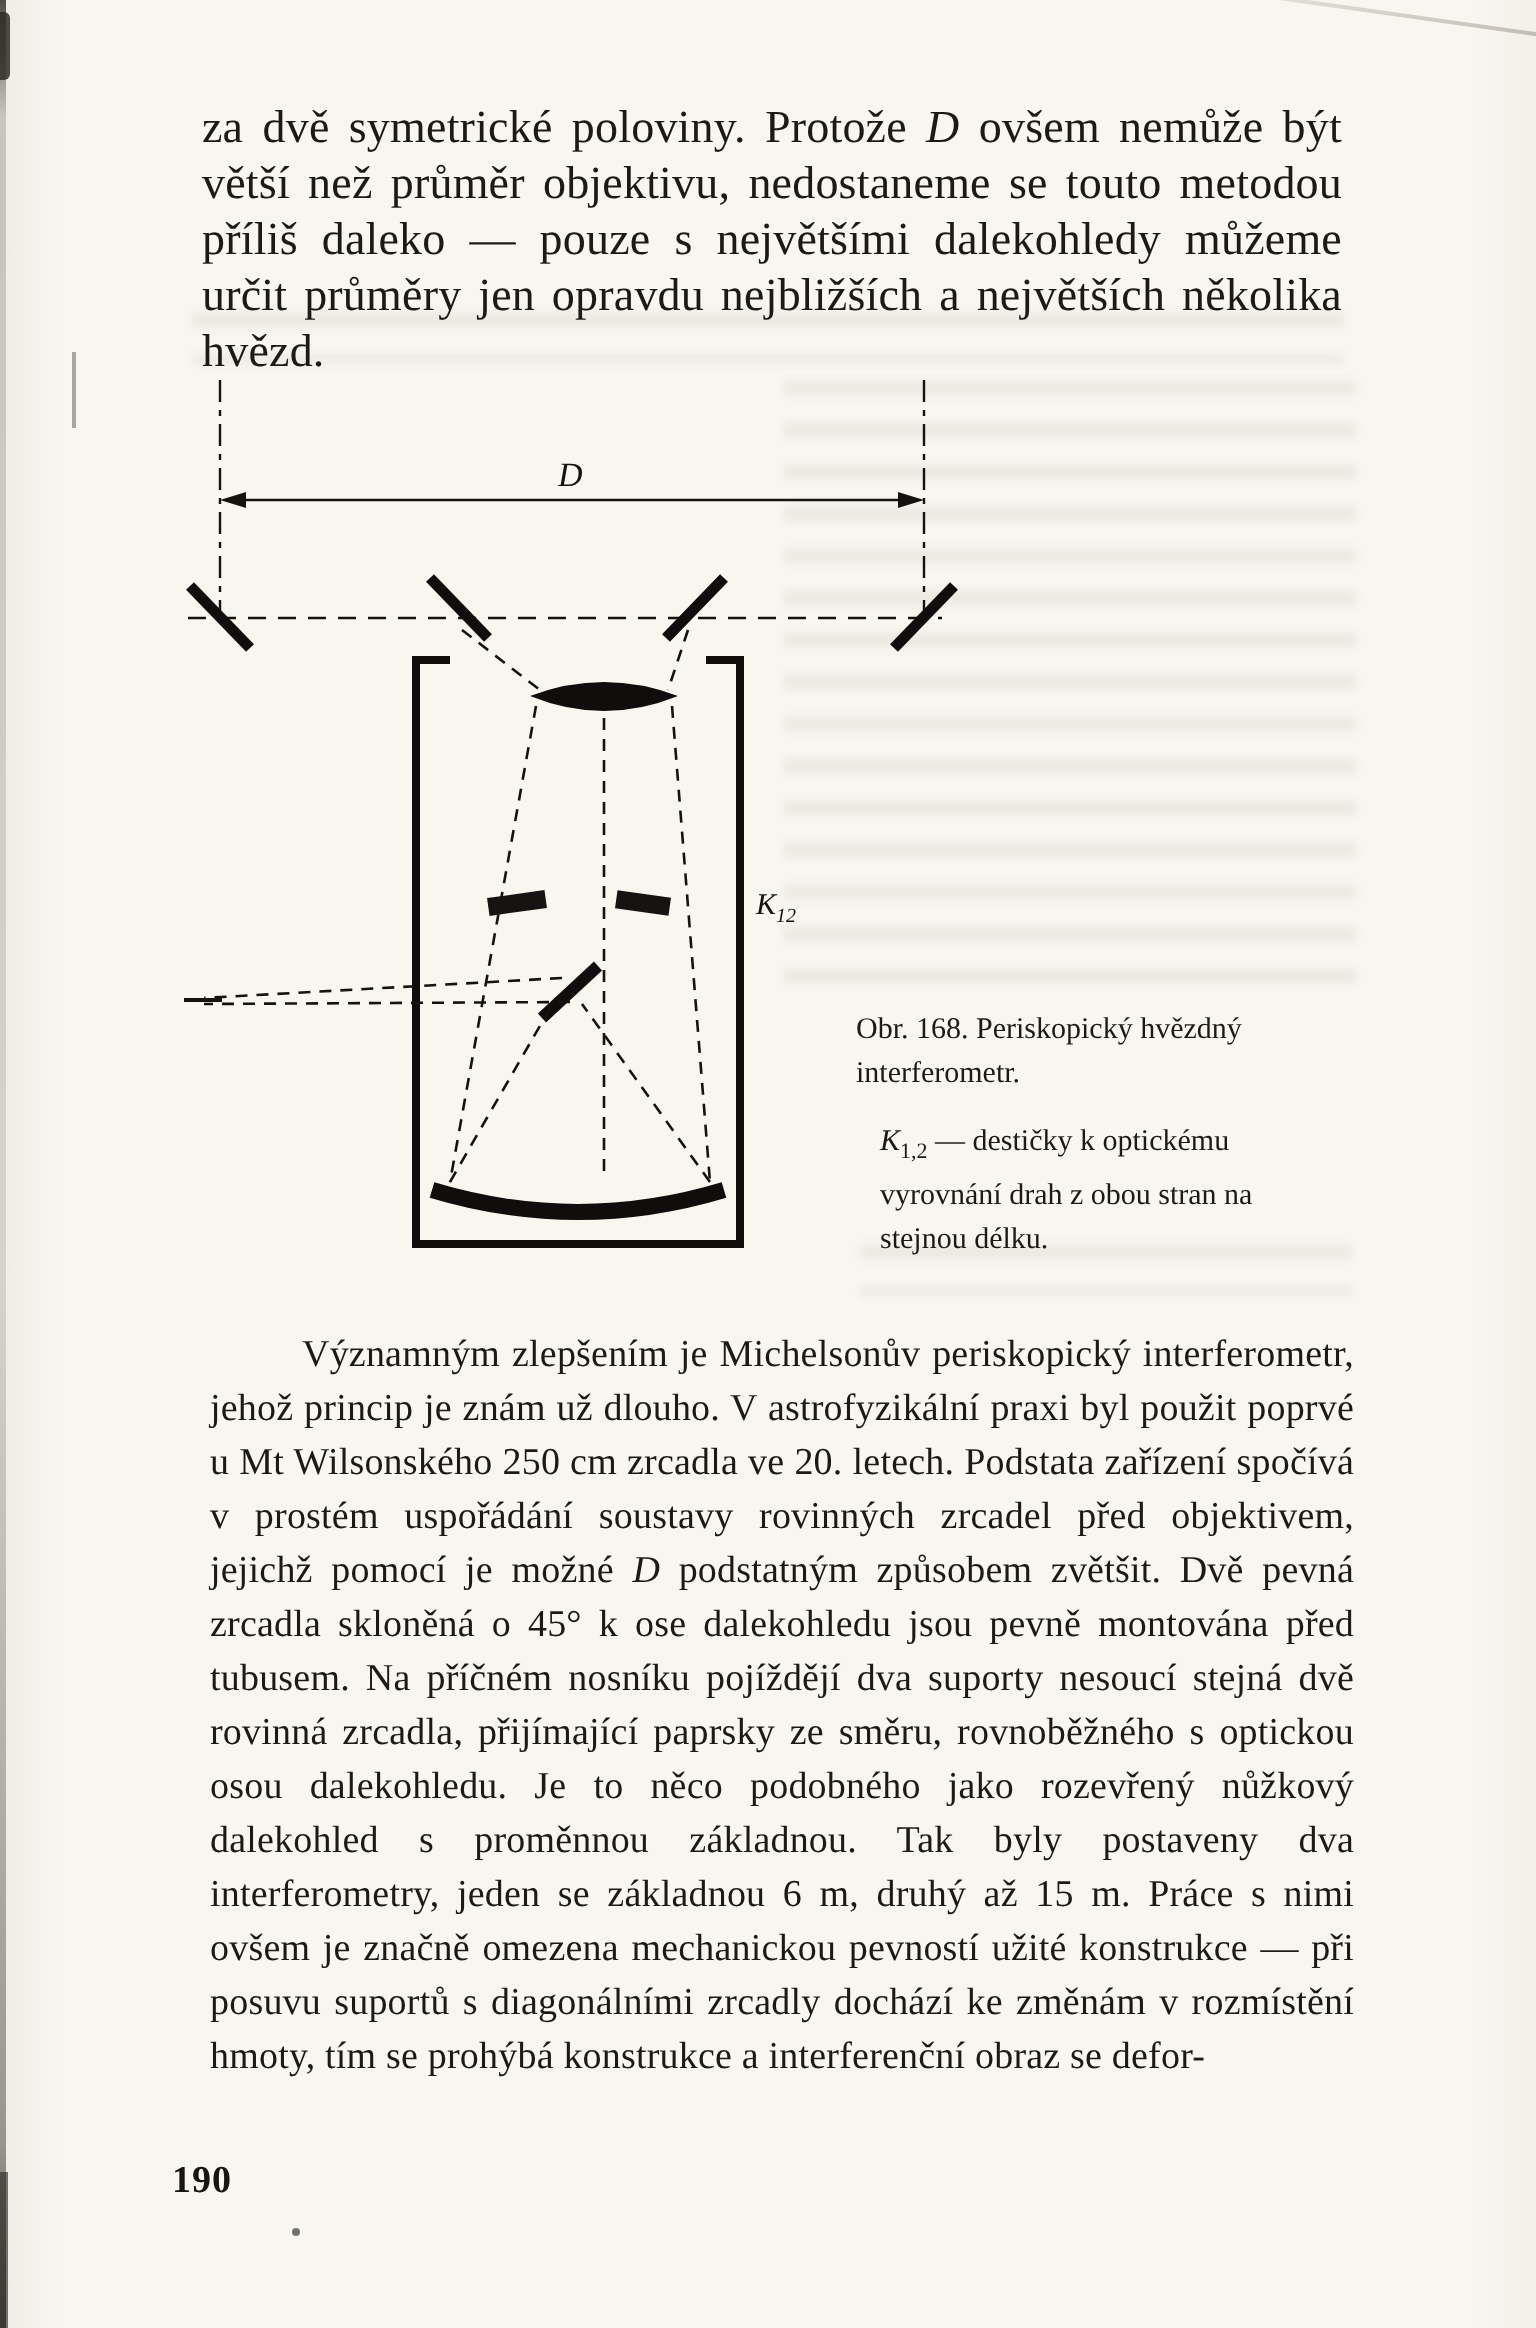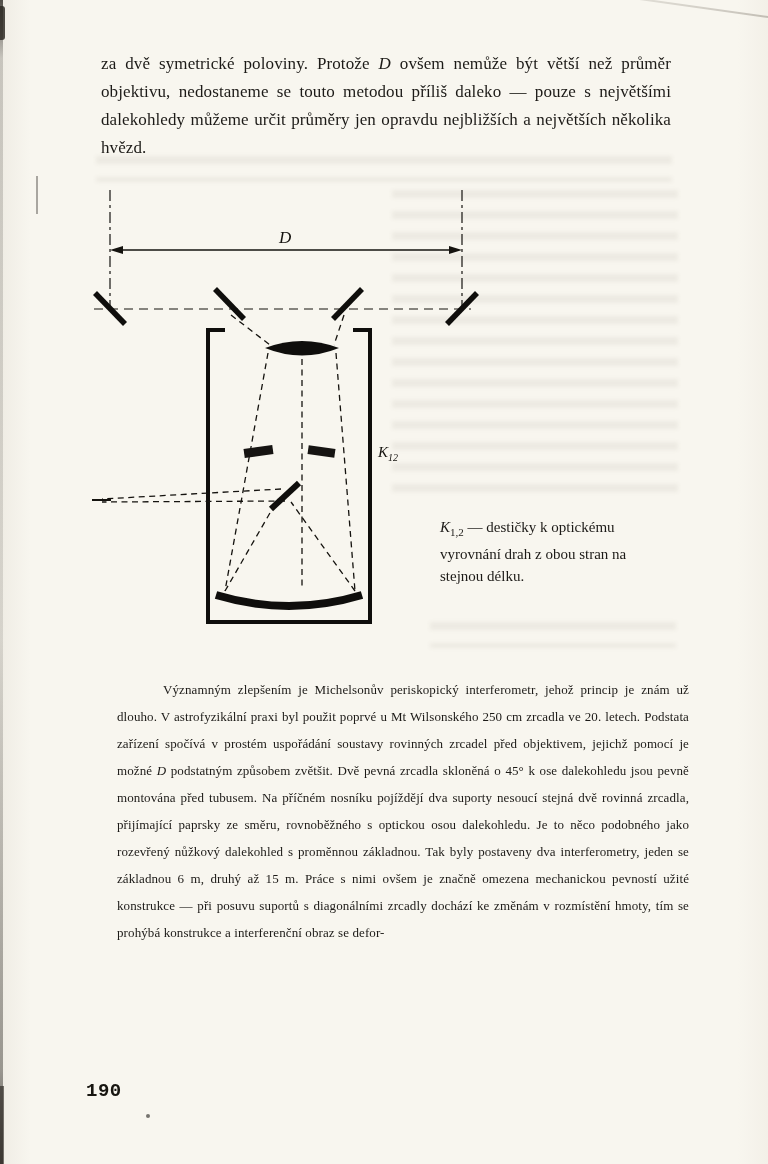--- a/index.html
+++ b/index.html
@@ -47,47 +47,47 @@
     pointer-events: none;
   }
   .g1 { left: 96px;  top: 156px; width: 576px; height: 26px; }
   .g2 { left: 392px; top: 190px; width: 286px; height: 312px; }
   .g3 { left: 430px; top: 622px; width: 246px; height: 26px; }
 
   
   .intro {
     position: absolute; left: 101px; top: 50px; width: 570px;
     margin: 0;
-    font-size: 17px; line-height: 28px;
+    font-size: 23px; line-height: 28px;
     text-align: justify;
     letter-spacing: .1px;
   }
   .body-para {
     position: absolute; left: 101px; top: 660px; width: 572px;
-    margin: 16px;
-    font-size: 13px; line-height: 27px;
+    margin: 4px;
+    font-size: 19px; line-height: 27px;
     text-align: justify;
     text-indent: 46px;
     letter-spacing: .1px;
   }
   .caption {
     position: absolute; left: 428px; top: 504px; width: 248px;
   }
   .cap-title {
     margin: 0 0 7px 0;
     font-size: 15px; line-height: 22px;
   }
   .cap-note {
     margin: 12px;
     font-size: 15px; line-height: 22px;
   }
   .cap-note sub, .intro sub { font-size: 11px; }
   .folio {
     position: absolute; left: 86px; top: 1080px;
-    font-family: Liberation Mono, monospace;
+    font-family: Liberation Serif, serif;
     font-weight: 700; font-size: 19px; letter-spacing: .5px;
     color: #181611;
   }
 
   
   .figure-svg {
     position: absolute; left: 78px; top: 182px;
   }
   .figure-svg text {
     font-family: "Liberation Serif", "DejaVu Serif", serif;
@@ -155,20 +155,21 @@
     <g>
       <rect x="166" y="265" width="29" height="9" fill="#161412" transform="rotate(-8 180.5 269.5)"></rect>
       <rect x="230" y="265" width="27" height="9" fill="#161412" transform="rotate(8 243.5 269.5)"></rect>
     </g>
     <text x="300" y="275" font-size="15" font-style="italic">
       <tspan>K</tspan><tspan dy="4" font-size="10">12</tspan>
     </text>
   </svg>
 
   <div class="caption">
+    <p class="cap-title">Obr. 168. Periskopický hvězdný interferometr.</p>
     <p class="cap-note"><i>K</i><sub>1,2</sub> — destičky k optickému vyrovnání drah z obou stran na stejnou délku.</p>
   </div>
 
   <p class="body-para">Významným zlepšením je Michelsonův periskopický interferometr, jehož princip je znám už dlouho. V astrofyzikální praxi byl použit poprvé u Mt Wilsonského 250 cm zrcadla ve 20. letech. Podstata zařízení spočívá v prostém uspořádání soustavy rovinných zrcadel před objektivem, jejichž pomocí je možné <i>D</i> podstatným způsobem zvětšit. Dvě pevná zrcadla skloněná o 45° k ose dalekohledu jsou pevně montována před tubusem. Na příčném nosníku pojíždějí dva suporty nesoucí stejná dvě rovinná zrcadla, přijímající paprsky ze směru, rovnoběžného s optickou osou dalekohledu. Je to něco podobného jako rozevřený nůžkový dalekohled s proměnnou základnou. Tak byly postaveny dva interferometry, jeden se základnou 6 m, druhý až 15 m. Práce s nimi ovšem je značně omezena mechanickou pevností užité konstrukce — při posuvu suportů s diagonálními zrcadly dochází ke změnám v rozmístění hmoty, tím se prohýbá konstrukce a interferenční obraz se defor-</p>
 
   <div class="folio">190</div>
 
 </div>
 
 </body></html>

